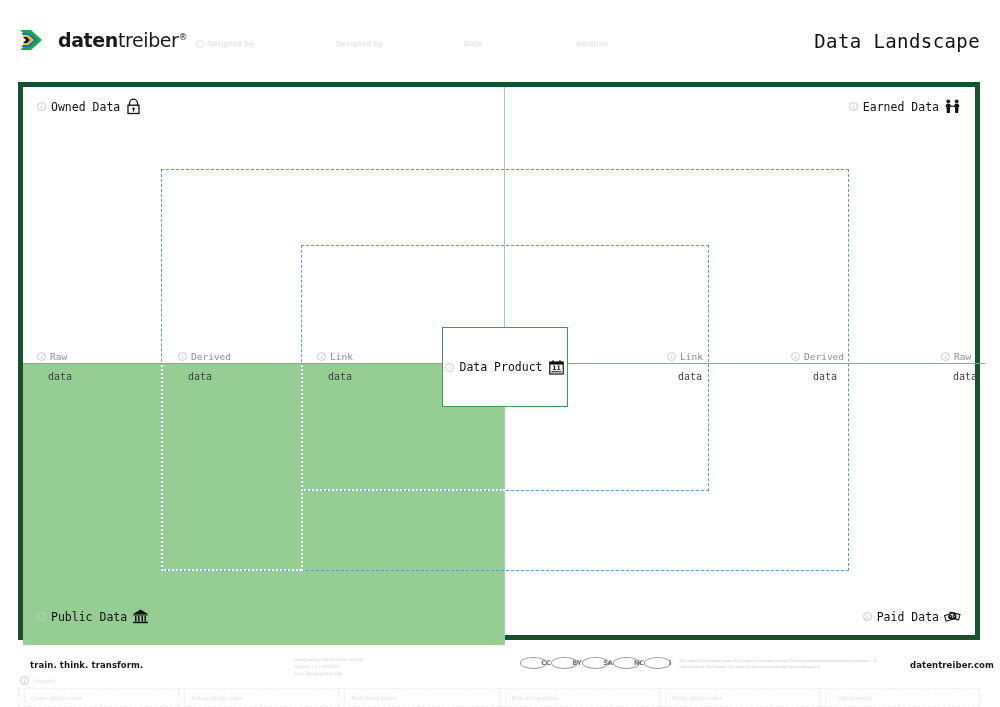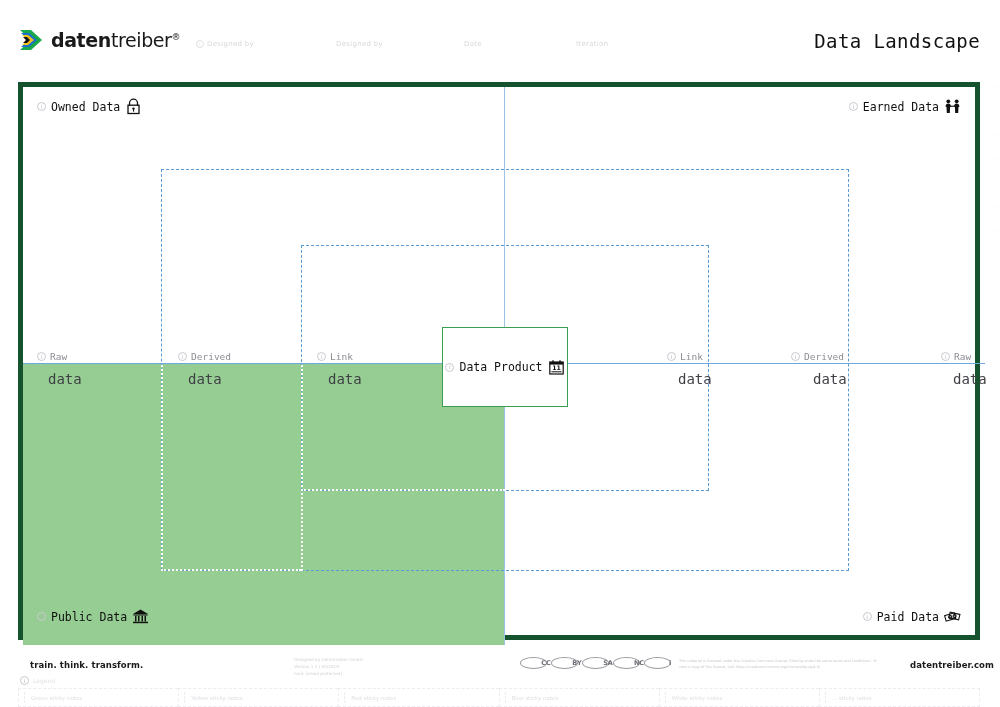--- a/index.html
+++ b/index.html
@@ -6,21 +6,21 @@
   html, body {
     width: 1000px; height: 707px;
     background: #ffffff;
     font-family: "DejaVu Sans", "Liberation Sans", sans-serif;
     overflow: hidden;
   }
   #page { position: relative; width: 1000px; height: 707px; background: #fff; }
 
   
   #header { position: absolute; left: 0; top: 0; width: 1000px; height: 72px; }
-  #logo-group { position: absolute; left: 18px; top: 27px; display: flex; align-items: center; gap: 7px; }
+  #logo-group { position: absolute; left: 18px; top: 27px; display: flex; align-items: center; gap: 14px; }
   #logo-mark { width: 26px; height: 26px; position: relative; }
   #logo-text { font-size: 19px; letter-spacing: -.4px; color: #1a1a1a; font-weight: 700; white-space: nowrap; }
   #logo-text .light { font-weight: 400; }
   #logo-reg { font-size: 9px; vertical-align: super; font-weight: 400; }
 
   .hdr-field { position: absolute; top: 40px; font-size: 7px; color: #d8d8dc; letter-spacing: .3px;
                display: flex; align-items: center; gap: 3px; white-space: nowrap; margin-left: 28px; }
   .hdr-field .mini-i { width: 8px; height: 8px; border: 1px solid #e0e0e4; border-radius: 50%;
                        display: inline-flex; align-items: center; justify-content: center;
                        font-size: 5px; color: #dcdce0; line-height: 1; }
@@ -70,21 +70,21 @@
               display: inline-flex; align-items: center; justify-content: center;
               font-size: 6px; color: #b9b9c0; line-height: 1; flex: 0 0 auto;
               font-family: "DejaVu Sans", sans-serif; }
   .quad-icon { width: 17px; height: 17px; flex: 0 0 auto; }
 
   
   .col-label { position: absolute; top: 264px; display: flex; align-items: center; gap: 4px;
                font-family: "DejaVu Sans Mono", "Liberation Mono", monospace;
                font-size: 9.5px; color: #8d8d94; white-space: nowrap; }
   .col-data { position: absolute; top: 284px; font-family: "DejaVu Sans Mono", "Liberation Mono", monospace;
-              font-size: 14px; color: #3f3f46; white-space: nowrap; }
+              font-size: 10px; color: #3f3f46; white-space: nowrap; }
 
   #cl-raw-l { left: 14px; }        #cd-raw-l { left: 25px; }
   #cl-der-l { left: 155px; }       #cd-der-l { left: 165px; }
   #cl-lnk-l { left: 294px; }       #cd-lnk-l { left: 305px; }
   #cl-lnk-r { left: 644px; }       #cd-lnk-r { left: 655px; }
   #cl-der-r { left: 768px; }       #cd-der-r { left: 790px; }
   #cl-raw-r { left: 918px; }       #cd-raw-r { left: 930px; }
 
   
   #data-product { position: absolute; left: 419px; top: 240px; width: 126px; height: 80px;

